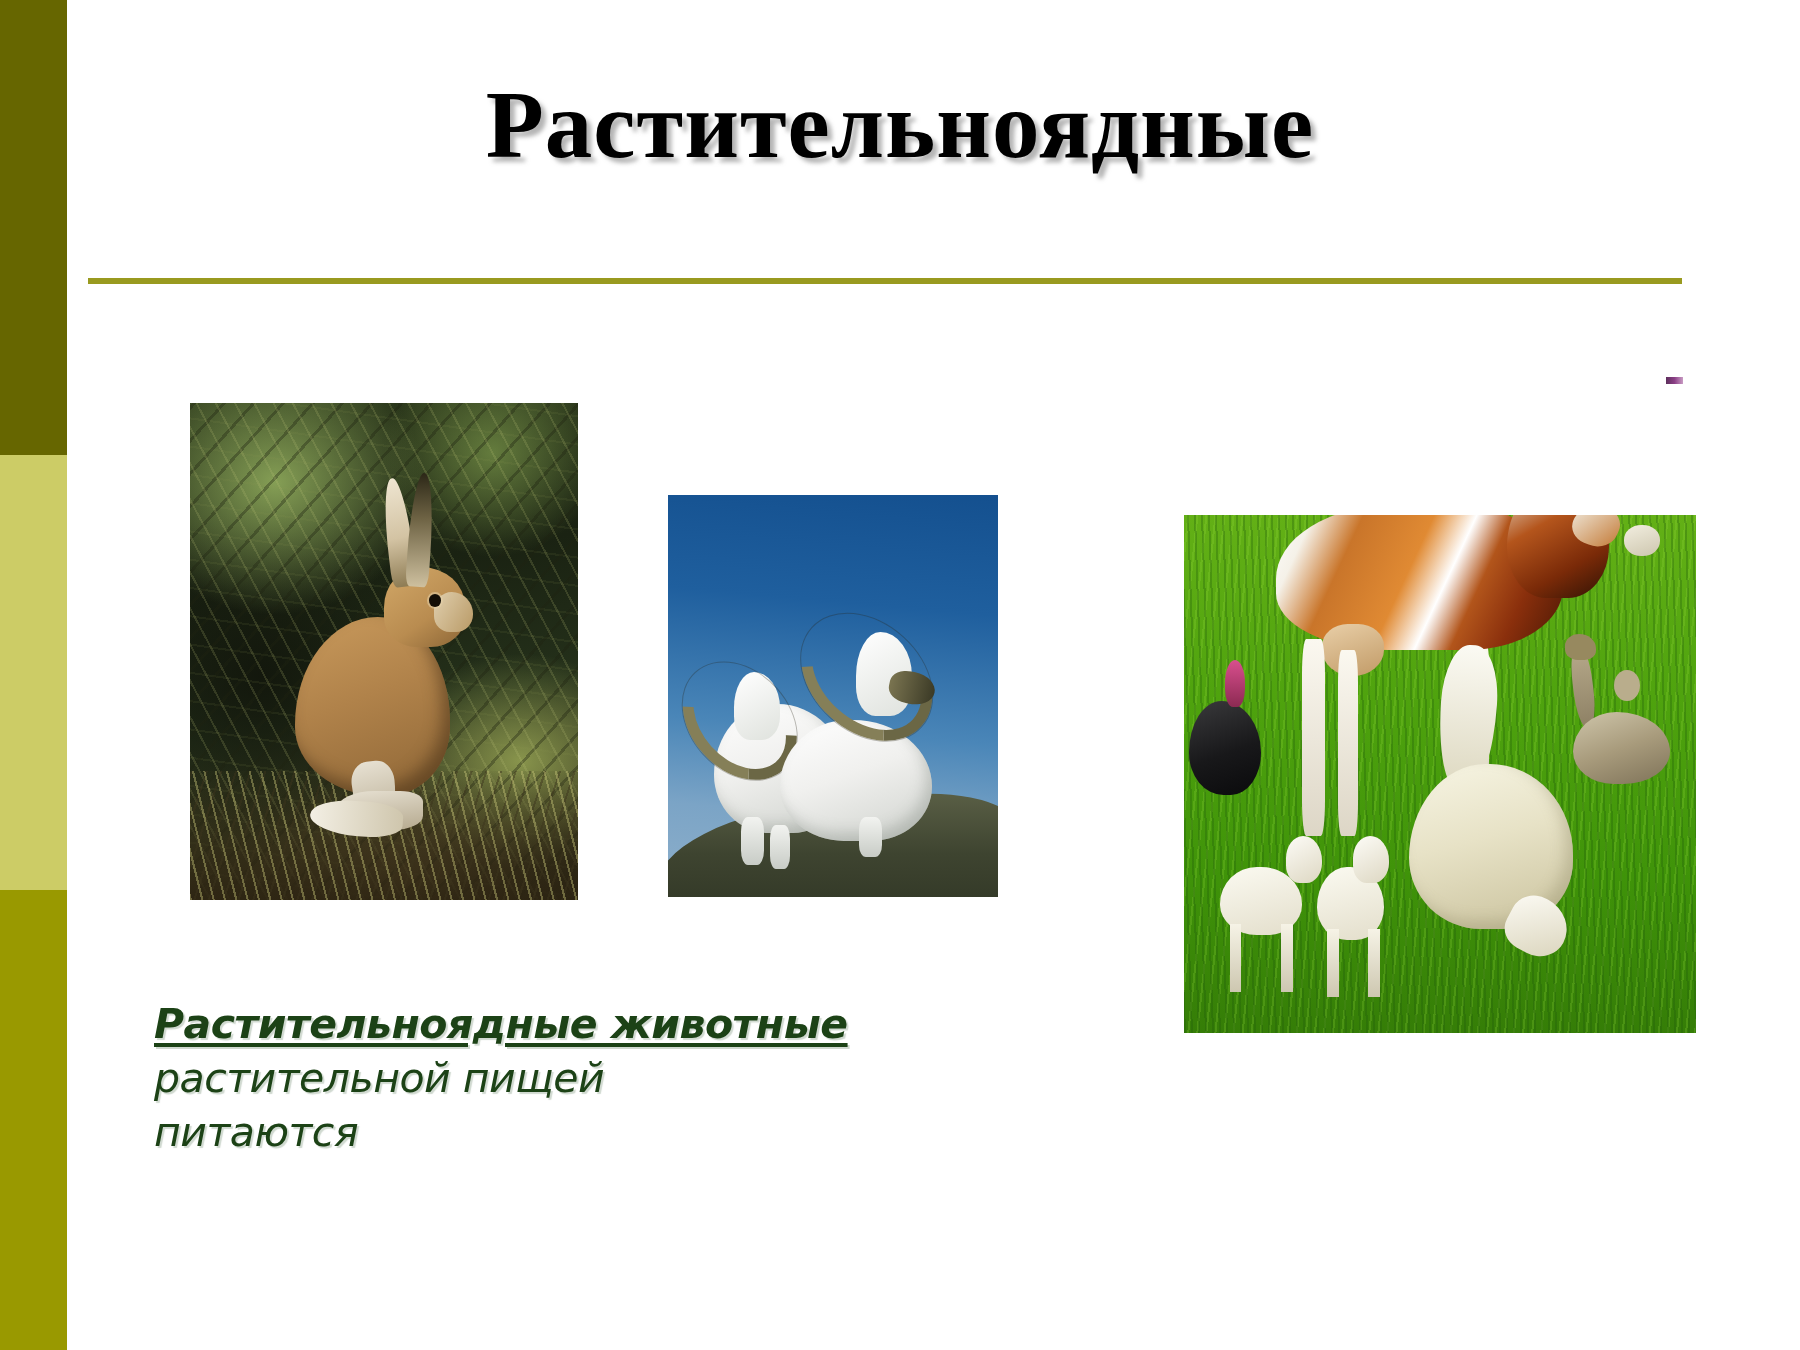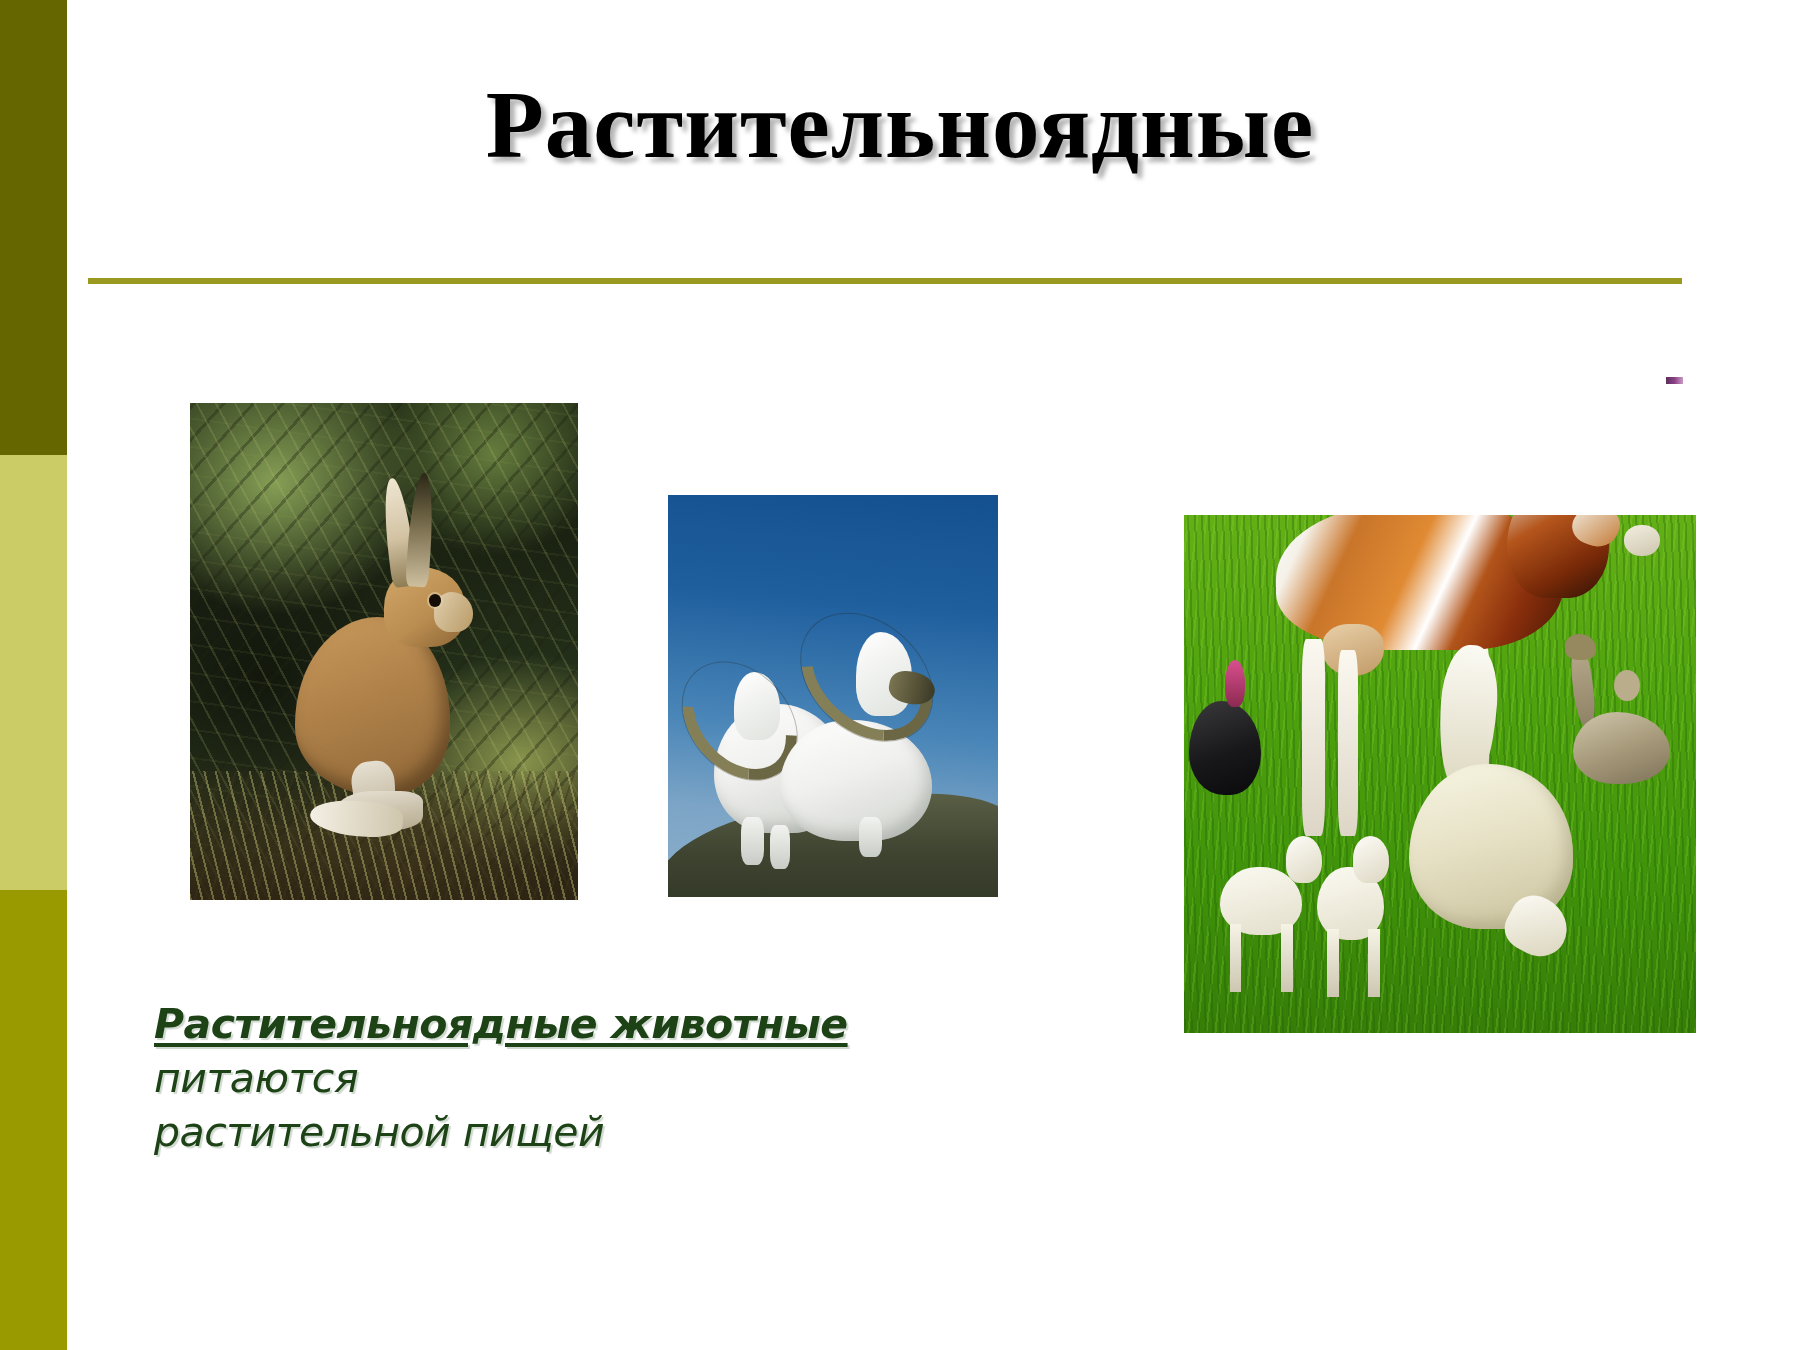--- a/index.html
+++ b/index.html
@@ -525,17 +525,17 @@
     <div class="lamb lamb-2"></div>
     <div class="lamb-head lamb-head-2"></div>
     <div class="lamb-leg lleg-a"></div>
     <div class="lamb-leg lleg-b"></div>
     <div class="lamb-leg lleg-c"></div>
     <div class="lamb-leg lleg-d"></div>
   </div>
 
   <div class="caption">
     <div><span class="caption-head">Растительноядные животные</span></div>
+    <div class="caption-line">растительной пищей</div>
     <div class="caption-line">питаются</div>
-    <div class="caption-line">растительной пищей</div>
   </div>
 
 </div>
 
 </body></html>

